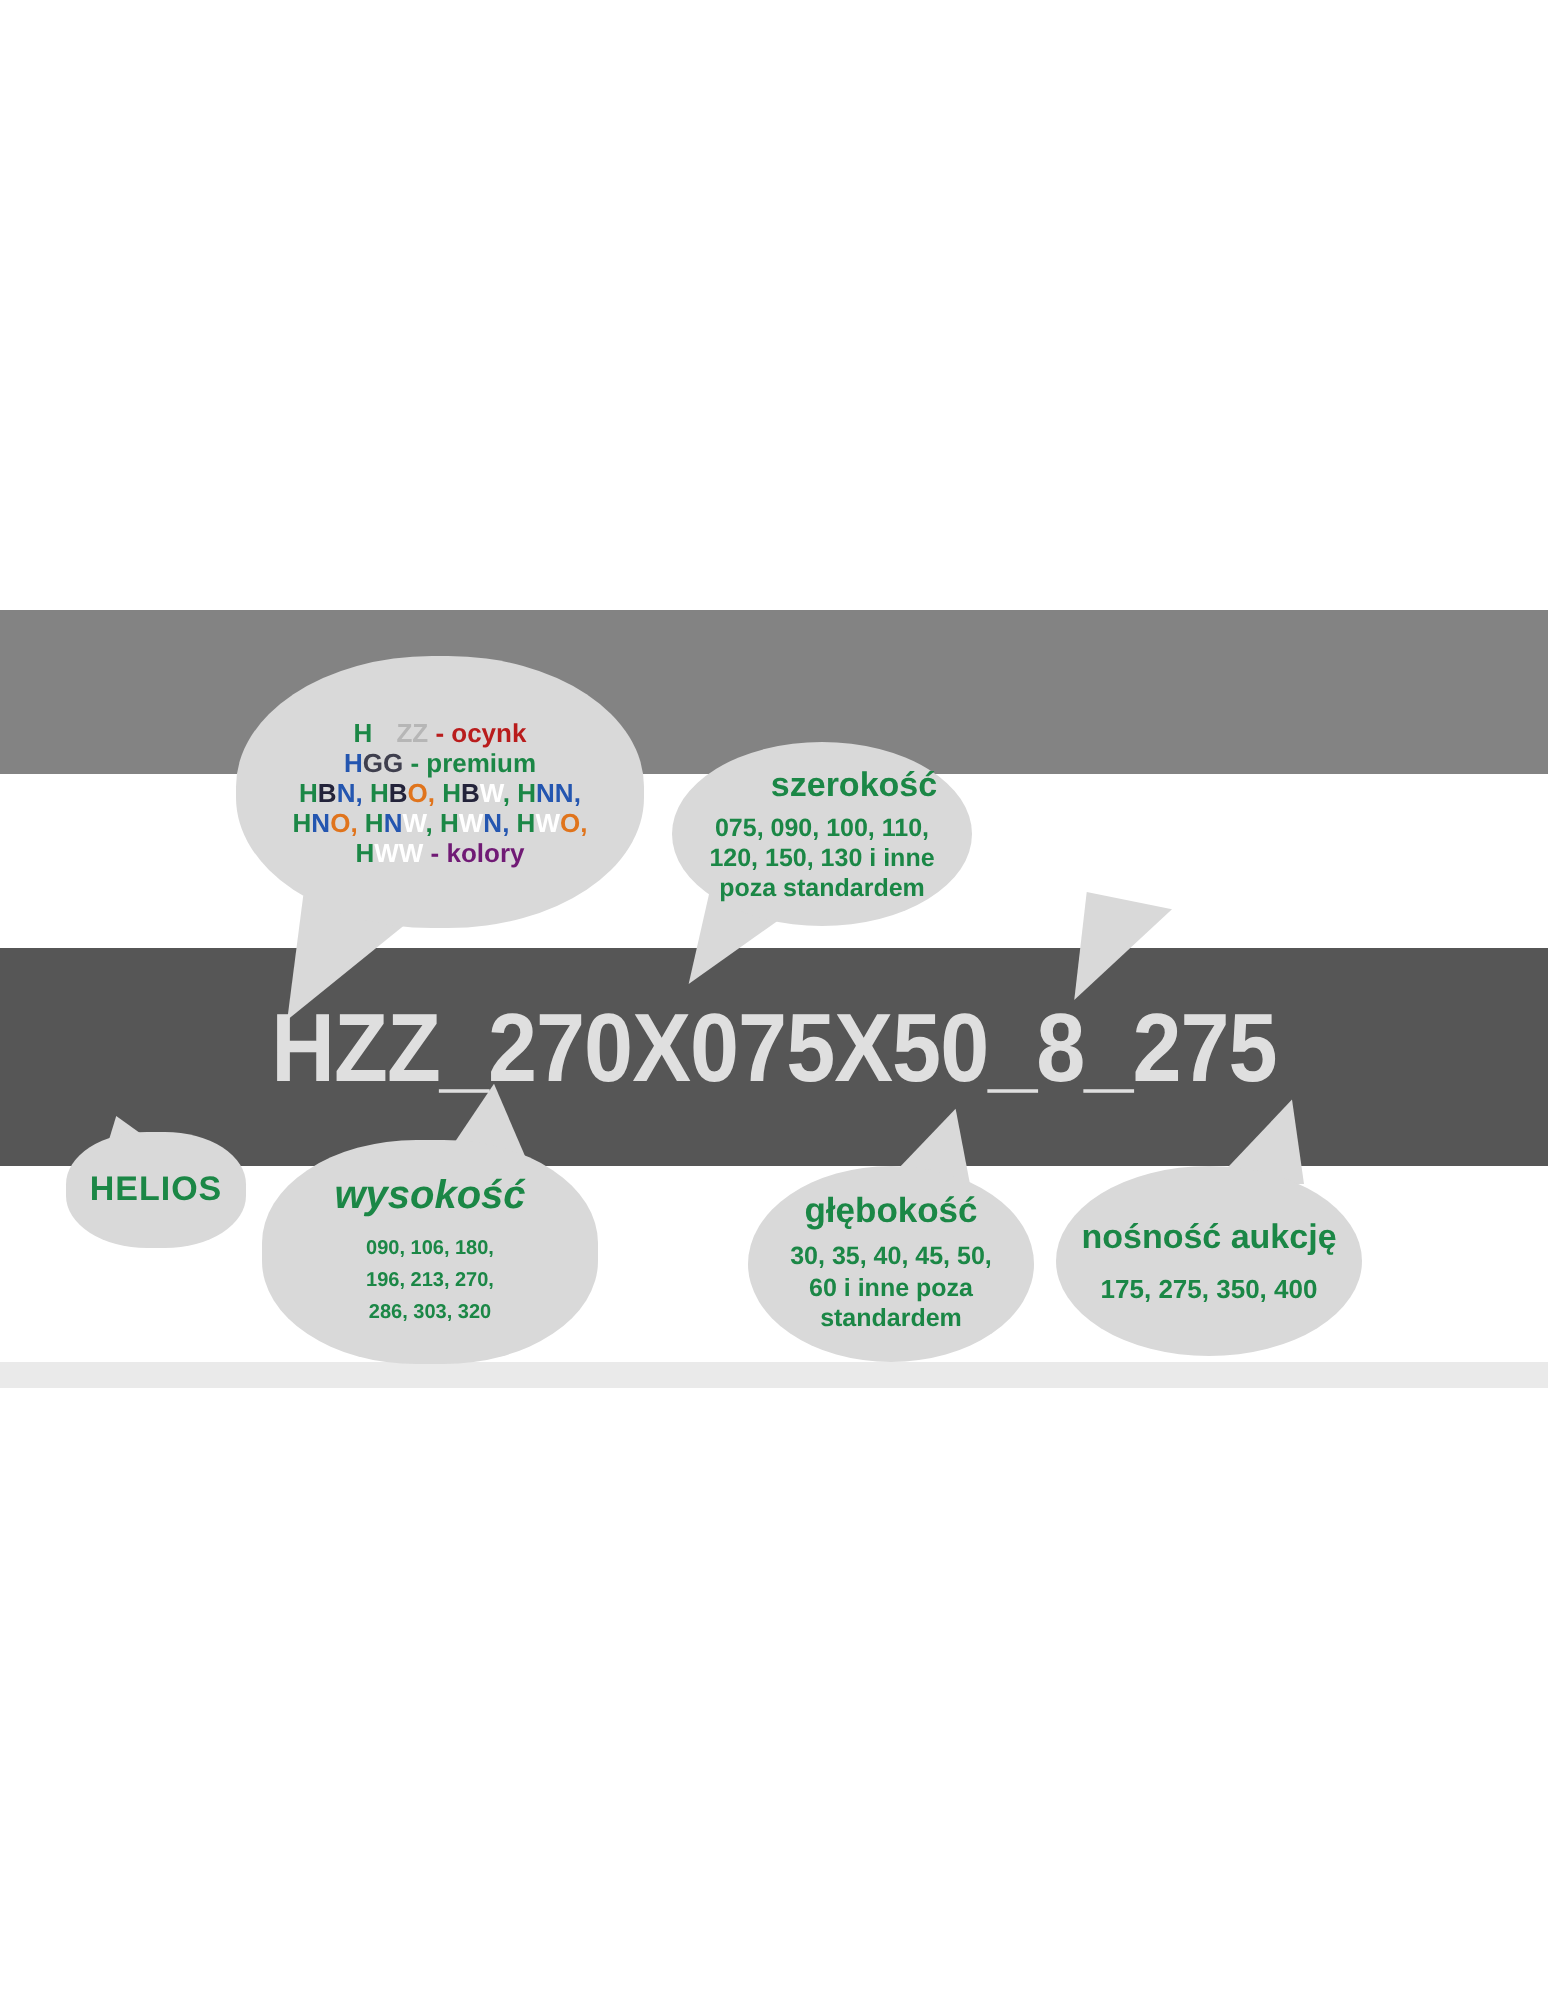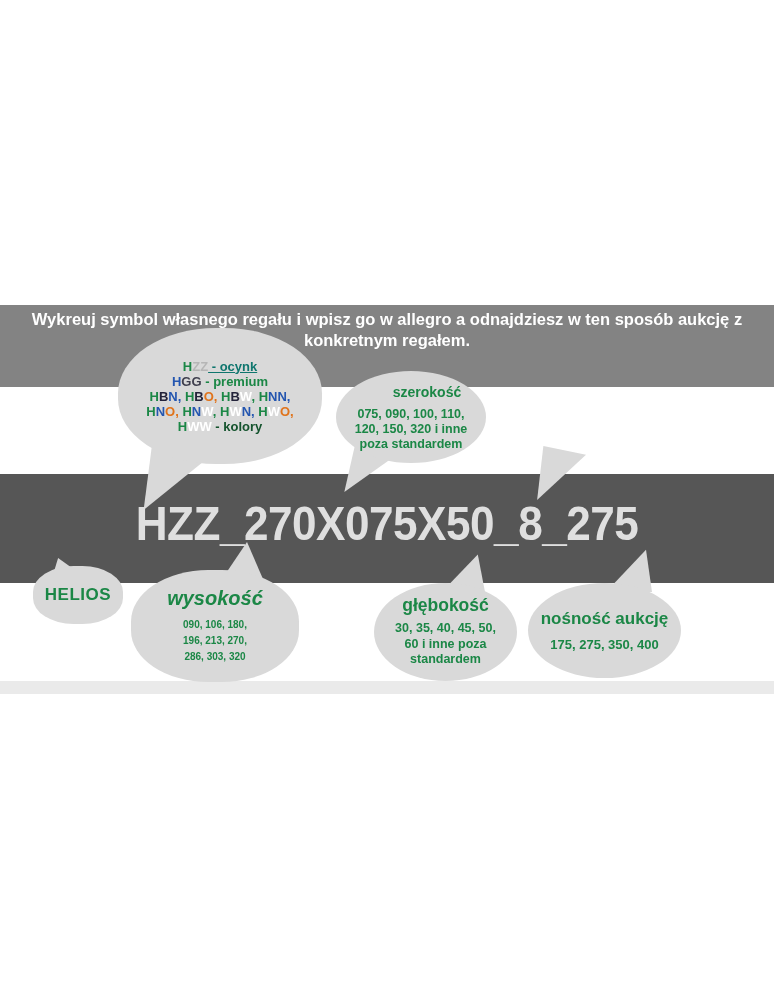--- a/index.html
+++ b/index.html
@@ -27,21 +27,21 @@
     text-align:center;z-index:2;
   }
   .tail{position:absolute;background:var(--bubble,#d9d9d9);z-index:1;}
   .b-title{color:var(--green,#1b8746);font-weight:bold;}
   .b-line{color:var(--green,#1b8746);font-weight:bold;}
   .bubble-kolor{left:118px;top:328px;width:204px;height:136px;border-radius:48%;}
   .bubble-kolor .b-title{font-size:15px;line-height:17px;}
   .bubble-kolor .b-line{font-size:13px;line-height:15px;}
   .bubble-kolor .title-block{margin-bottom:7px;}
   .bubble-szer{left:336px;top:371px;width:150px;height:92px;}
-  .bubble-szer .b-title{font-size:14px;line-height:19px;margin-bottom:5px;margin-left:32px;}
+  .bubble-szer .b-title{font-size:17px;line-height:19px;margin-bottom:5px;margin-left:32px;}
   .bubble-szer .b-line{font-size:12.5px;line-height:15px;}
   .bubble-ilosc{left:527px;top:367px;width:152px;height:97px;}
   .bubble-ilosc .b-title{font-size:17px;line-height:19px;margin-bottom:8px;}
   .bubble-ilosc .b-line{font-size:13px;line-height:16px;}
   .bubble-helios{left:33px;top:566px;width:90px;height:58px;border-radius:45%;}
   .bubble-helios .b-title{font-size:17px;letter-spacing:0.5px;}
   .bubble-wys{left:131px;top:570px;width:168px;height:112px;border-radius:46%;}
   .bubble-wys .b-title{font-size:20px;line-height:22px;margin-bottom:8px;font-style:italic;}
   .bubble-wys .b-line{font-size:10px;line-height:16px;}
   .bubble-gleb{left:374px;top:583px;width:143px;height:98px;}
@@ -60,44 +60,43 @@
 </style>
 </head>
 <body>
 
 <div class="page">
 
   <div class="band band-top"></div>
   <div class="band band-dark"></div>
   <div class="band band-light"></div>
 
-  <div class="banner-text">Wykreuj symbol własnego regału i wpisz go w allegro a odnajdziesz w ten sposób aukcję z konkretnym regałem.</div>
 
   <div class="big-code">HZZ_270X075X50_8_275</div>
 
   <div class="tail tail-kolor"></div>
   <div class="tail tail-szer"></div>
   <div class="tail tail-ilosc"></div>
   <div class="tail tail-helios"></div>
   <div class="tail tail-wys"></div>
   <div class="tail tail-gleb"></div>
   <div class="tail tail-nos"></div>
 
   <div class="bubble bubble-kolor">
-    <div class="b-line"><span style="color: rgb(27, 135, 70);">H</span><span style="color: rgb(182, 182, 182);">ZZ</span><span style="color: #0f766e; text-decoration: underline;"> - ocynk</span></div>
+    <div class="b-line"><span style="color: rgb(27, 135, 70);">H</span><span style="color: rgb(182, 182, 182); padding-left: 12px;">ZZ</span><span style="color: #b91c1c;"> - ocynk</span></div>
     <div class="b-line"><span style="color: rgb(36, 86, 176);">H</span><span style="color: rgb(63, 63, 78);">GG</span><span style="color: rgb(27, 135, 70);"> - premium</span></div>
     <div class="b-line"><span style="color: rgb(27, 135, 70);">H</span><span style="color: rgb(35, 35, 58);">B</span><span style="color: rgb(36, 86, 176);">N</span><span style="color: rgb(36, 86, 176);">, </span><span style="color: rgb(27, 135, 70);">H</span><span style="color: rgb(35, 35, 58);">B</span><span style="color: rgb(224, 116, 28);">O</span><span style="color: rgb(224, 116, 28);">, </span><span style="color: rgb(27, 135, 70);">H</span><span style="color: rgb(35, 35, 58);">B</span><span style="color: rgb(255, 255, 255);">W</span><span style="color: rgb(27, 135, 70);">, </span><span style="color: rgb(27, 135, 70);">H</span><span style="color: rgb(36, 86, 176);">NN</span><span style="color: rgb(36, 86, 176);">,</span></div>
     <div class="b-line"><span style="color: rgb(27, 135, 70);">H</span><span style="color: rgb(36, 86, 176);">N</span><span style="color: rgb(224, 116, 28);">O</span><span style="color: rgb(224, 116, 28);">, </span><span style="color: rgb(27, 135, 70);">H</span><span style="color: rgb(36, 86, 176);">N</span><span style="color: rgb(255, 255, 255);">W</span><span style="color: rgb(27, 135, 70);">, </span><span style="color: rgb(27, 135, 70);">H</span><span style="color: rgb(255, 255, 255);">W</span><span style="color: rgb(36, 86, 176);">N</span><span style="color: rgb(36, 86, 176);">, </span><span style="color: rgb(27, 135, 70);">H</span><span style="color: rgb(255, 255, 255);">W</span><span style="color: rgb(224, 116, 28);">O</span><span style="color: rgb(224, 116, 28);">,</span></div>
-    <div class="b-line"><span style="color: rgb(27, 135, 70);">H</span><span style="color: rgb(255, 255, 255);">WW</span><span style="color: #14532d; text-align: center;"> - kolory</span></div>
+    <div class="b-line"><span style="color: rgb(27, 135, 70);">H</span><span style="color: rgb(255, 255, 255);">WW</span><span style="color: #701a75; text-align: center;"> - kolory</span></div>
   </div>
 
   <div class="bubble bubble-szer">
     <div class="b-title">szerokość</div>
     <div class="b-line">075, 090, 100, 110,</div>
-    <div class="b-line">120, 150, 320  i inne</div>
+    <div class="b-line">120, 150, 130  i inne</div>
     <div class="b-line">poza standardem</div>
   </div>
 
 
   <div class="bubble bubble-helios">
     <div class="b-title">HELIOS</div>
   </div>
 
   <div class="bubble bubble-wys">
     <div class="b-title">wysokość</div>

